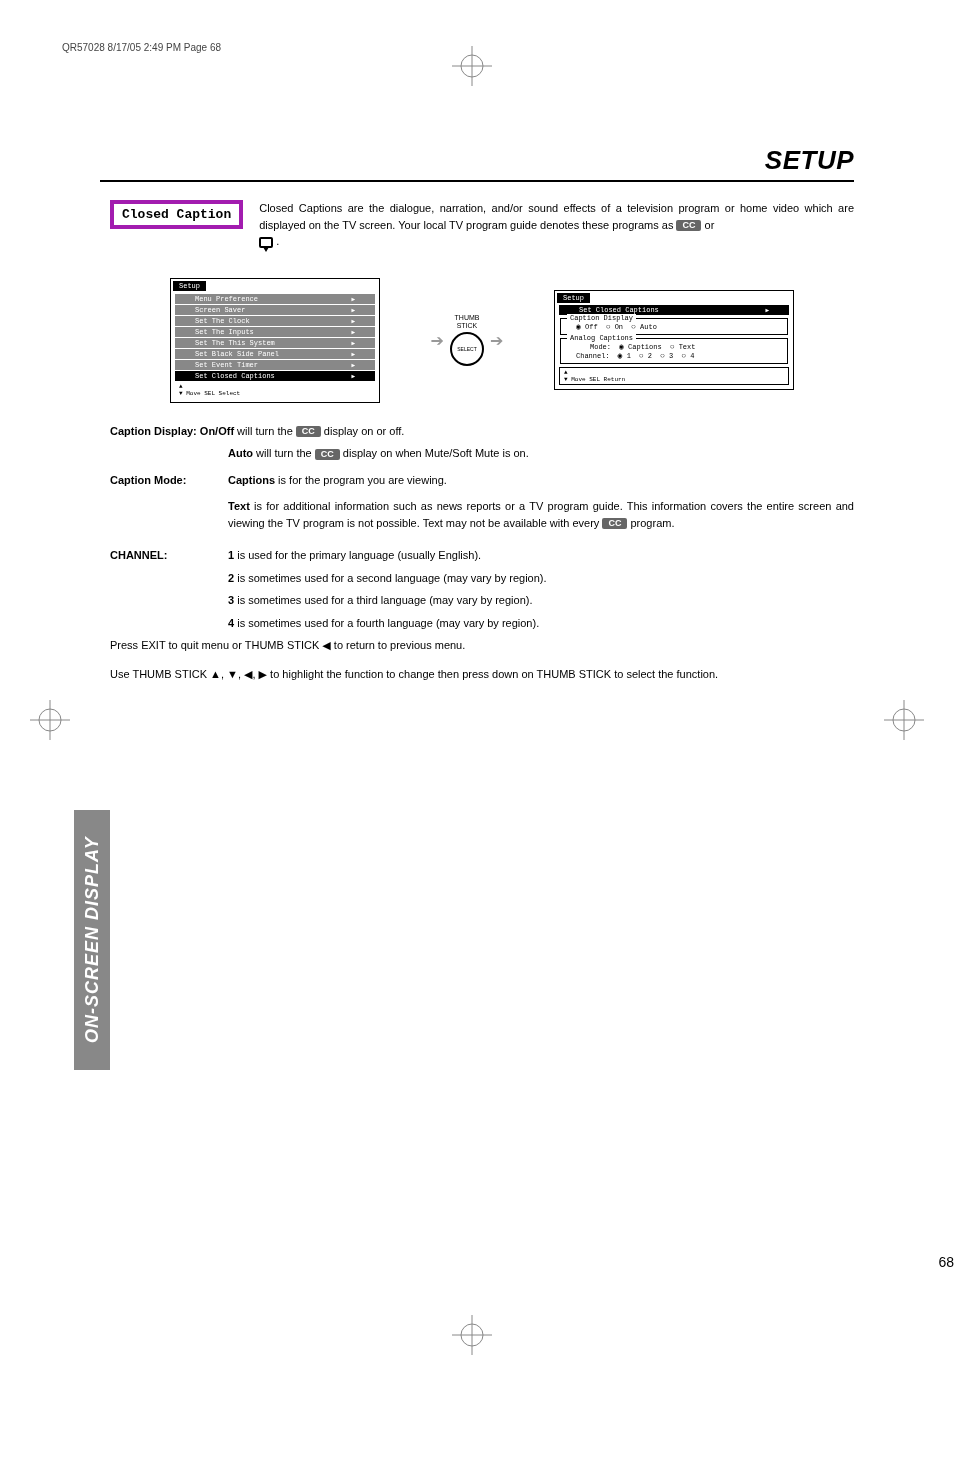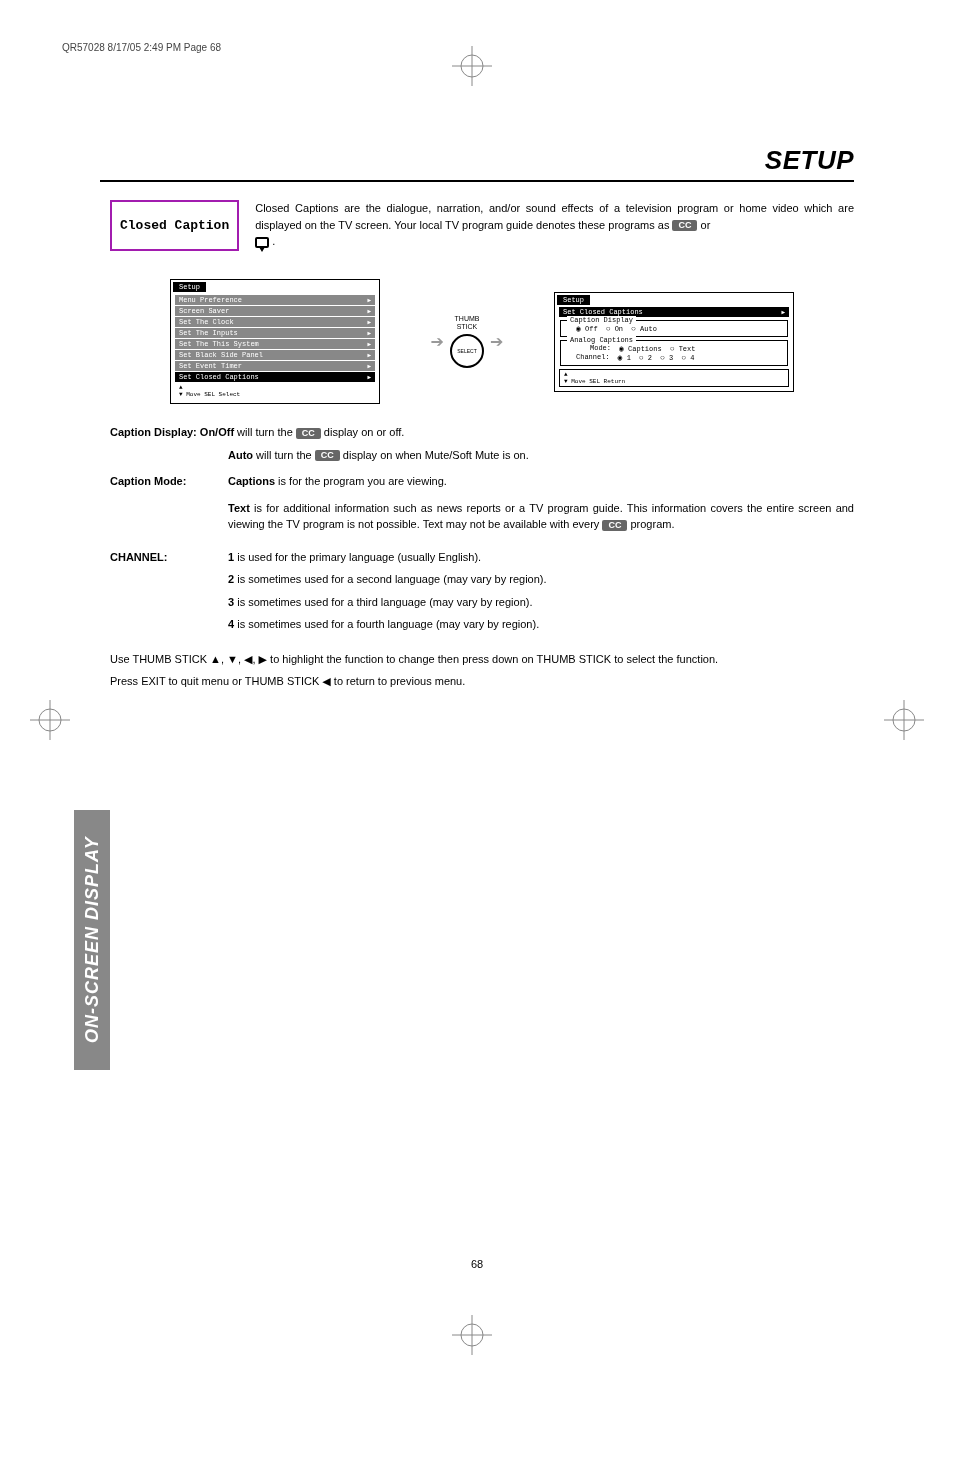--- a/index.html
+++ b/index.html
@@ -38,22 +38,22 @@
     letter-spacing: 0.5px;
   }
   .content {
     position: absolute;
     top: 200px;
     left: 110px;
     right: 100px;
   }
   .caption-box {
     display: inline-block;
-    border: 2px solid #a21caf;
-    padding: 16px 8px;
+    border: 4px solid #a21caf;
+    padding: 3px 8px;
     font-family: "Courier New", monospace;
     font-weight: bold;
     font-size: 13px;
     vertical-align: top;
   }
   .intro-row { display: flex; align-items: flex-start; gap: 16px; }
   .intro-text {
     flex: 1;
     font-size: 11px;
     line-height: 1.5;
@@ -106,21 +106,21 @@
   }
   .osd-title {
     background: #000;
     color: #fff;
     display: inline-block;
     padding: 1px 6px;
     margin: 2px 0 2px 2px;
   }
   .osd-item {
     margin: 1px 4px;
-    padding: 1px 4px;
+    padding: 1px 20px;
     display: flex;
     justify-content: space-between;
     align-items: center;
   }
   .osd-box { background: #888; color: #fff; }
   .osd-sel { background: #000; color: #fff; }
   .osd-footer { margin: 1px 4px; padding: 1px 4px; font-size: 6px; }
   .osd-nav-bar { margin: 1px 4px; padding: 1px 4px; border: 1px solid #000; font-size: 6px; }
   .arrow-r { font-size: 6px; }
   .thumb-col {
@@ -187,22 +187,22 @@
     transform: rotate(180deg);
     display: flex;
     align-items: center;
     justify-content: center;
     letter-spacing: 1px;
   }
   .page-num {
     position: absolute;
     bottom: 205px;
     width: 100%;
-    text-align: center;
-    font-size: 11px;
+    text-align: right;
+    font-size: 14px;
   }
 </style>
 </head>
 <body>
 
 <div class="header-line" style="top:42px; left:62px;">QR57028  8/17/05  2:49 PM  Page 68</div>
 
 <div class="crop-mark" style="top:46px; left:452px;">
   <svg viewBox="0 0 40 40">
       <circle cx="20" cy="20" r="11" fill="none" stroke="#888" stroke-width="1"></circle>
@@ -353,19 +353,19 @@
     </div>
     <div class="row" style="margin-top:10px;">
       <div class="label-col">CHANNEL:</div>
       <div style="flex:1;">
         <p><b>1</b><span> is used for the primary language (usually English).</span></p>
         <p><b>2</b><span> is sometimes used for a second language (may vary by region).</span></p>
         <p><b>3</b><span> is sometimes used for a third language (may vary by region).</span></p>
         <p><b>4</b><span> is sometimes used for a fourth language (may vary by region).</span></p>
       </div>
     </div>
+    <p>Press EXIT to quit menu or THUMB STICK ◀ to return to previous menu.</p>
     <p style="margin-top:12px;">Use THUMB STICK ▲, ▼, ◀, ▶ to highlight the function to change then press down on THUMB STICK to select the function.</p>
-    <p>Press EXIT to quit menu or THUMB STICK ◀ to return to previous menu.</p>
   </div>
 
 </div>
 
 <div class="page-num">68</div>
 
 </body></html>

